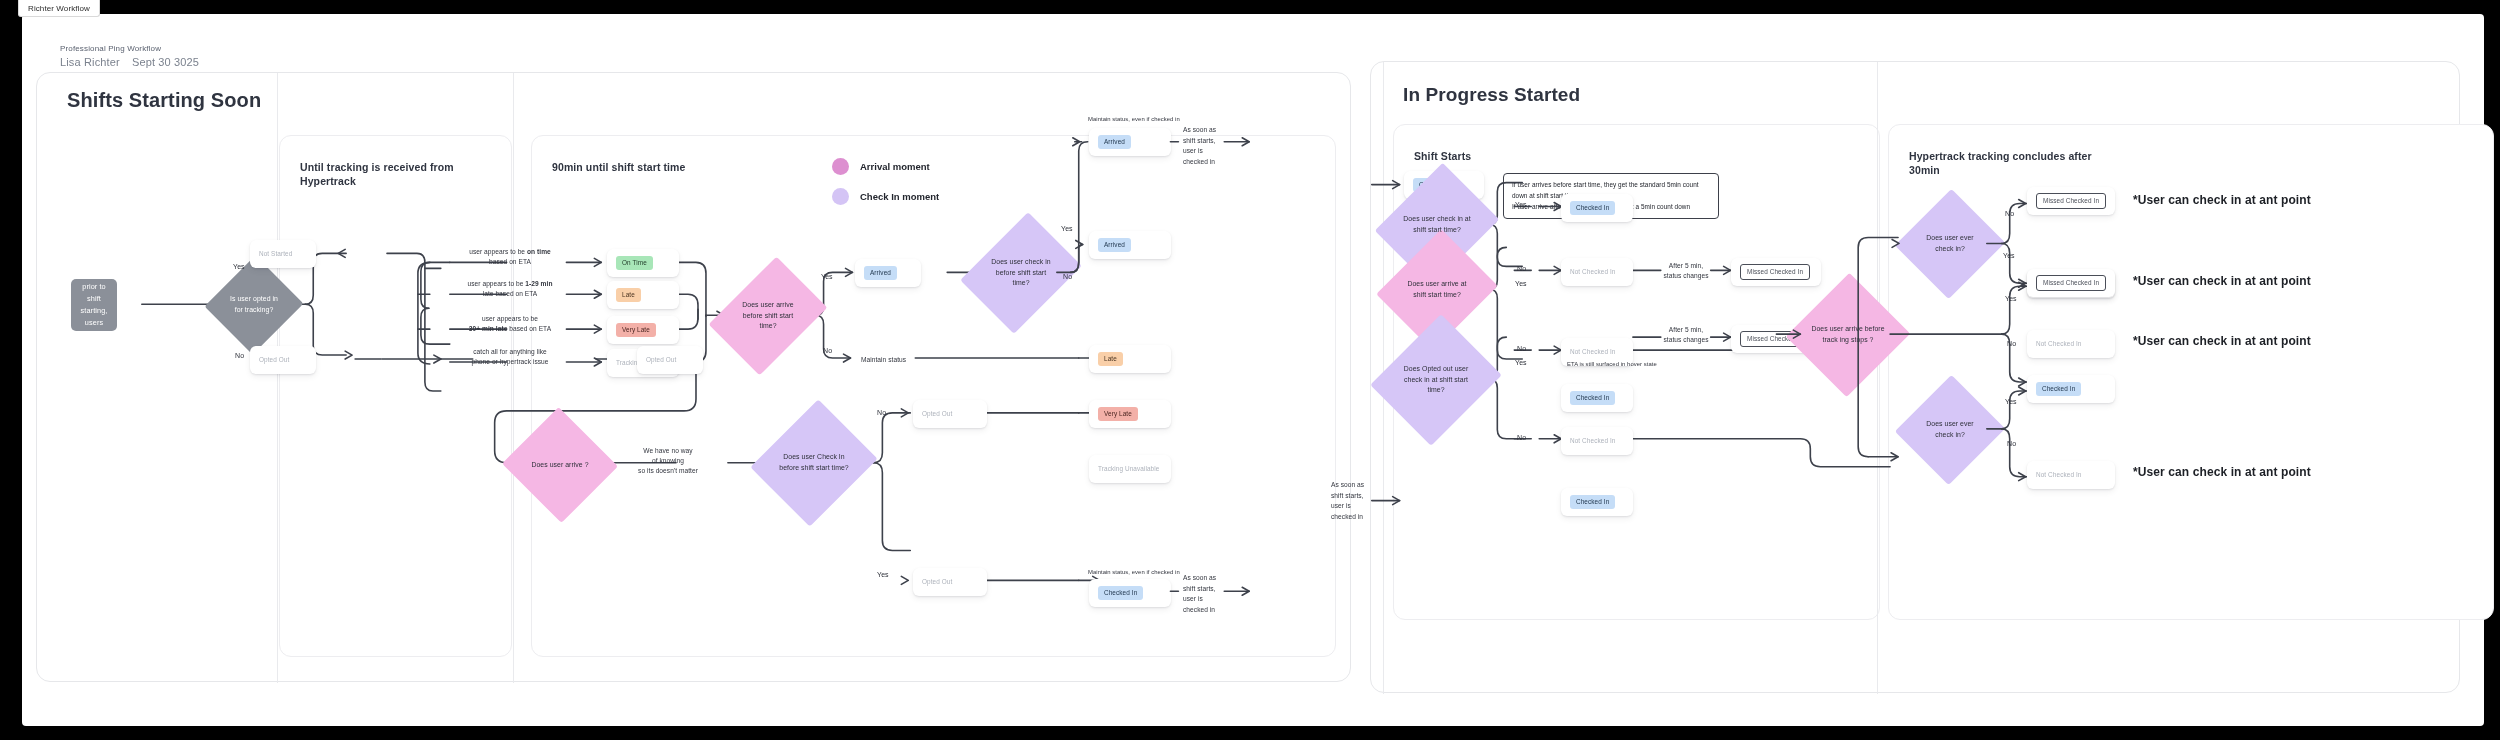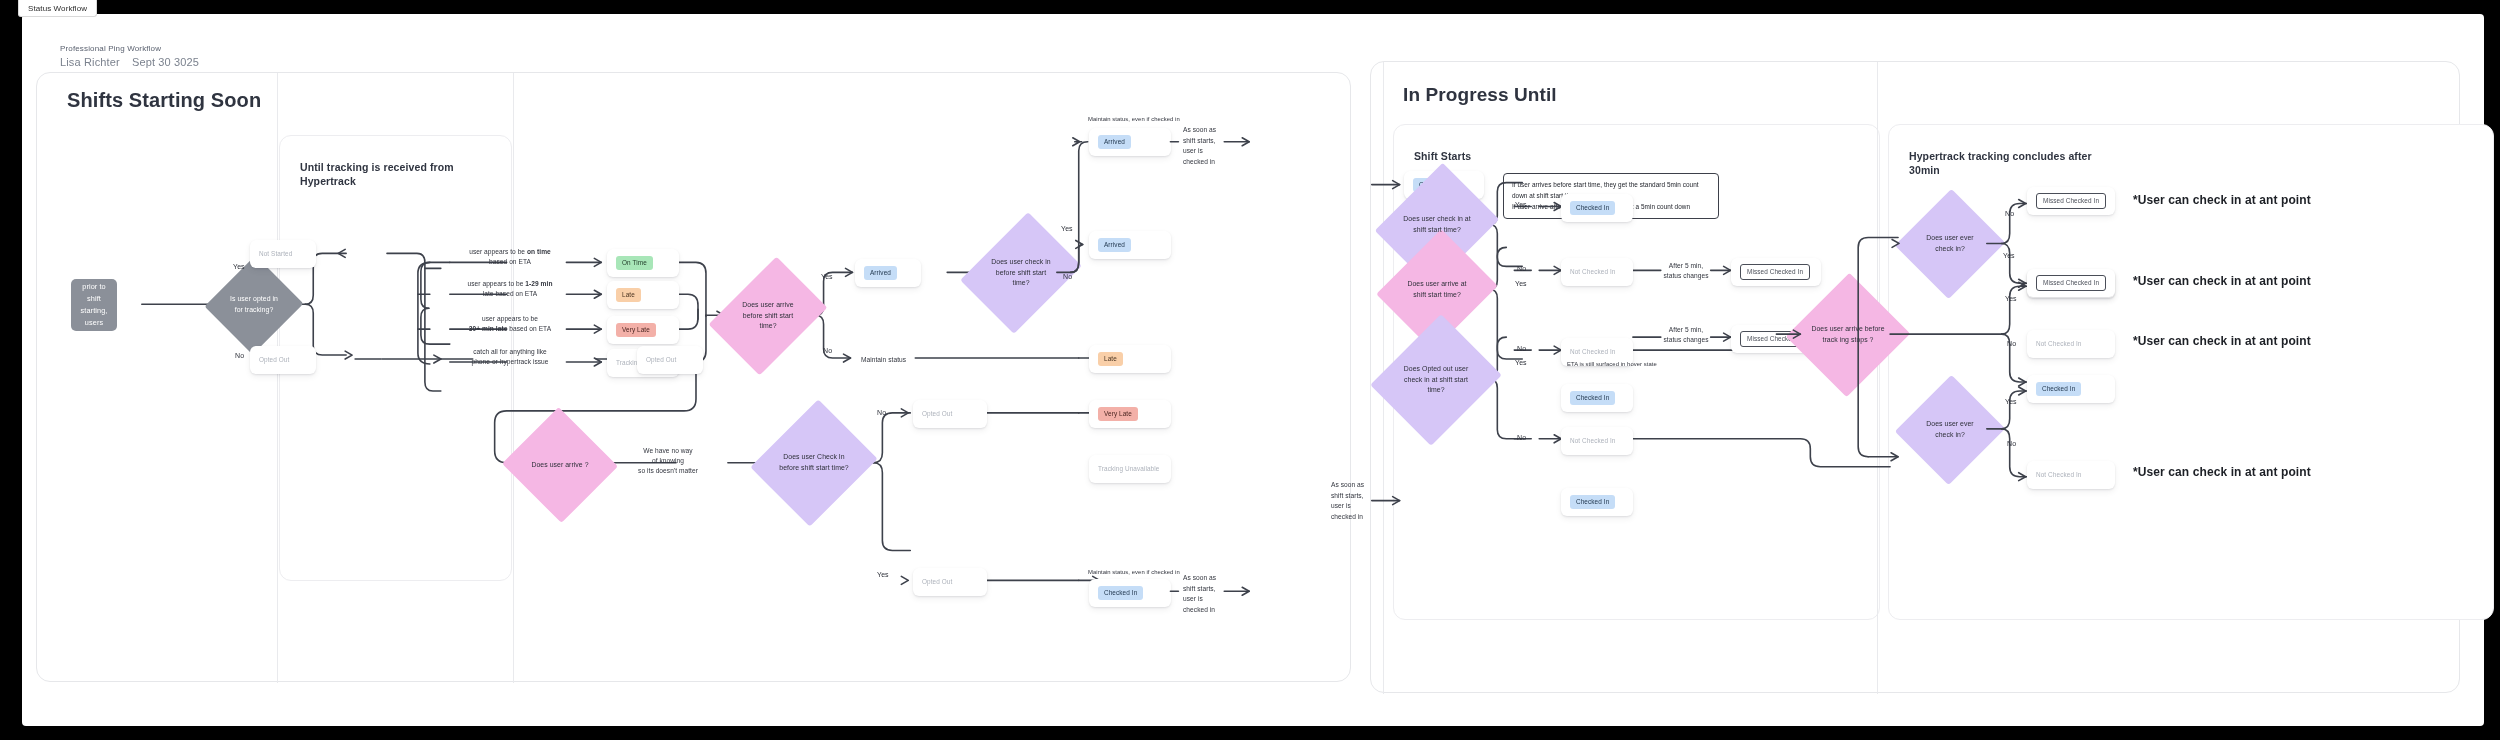--- a/index.html
+++ b/index.html
@@ -101,43 +101,57 @@
   .edges path, .edges line { fill:none; stroke:#3d414b; stroke-width:1.6;
                              stroke-linecap:round; stroke-linejoin:round; }
 
   
   .guide { position:absolute; width:1px; background:#e9eaed; }
 </style>
 </head>
 <body>
 
 <div id="filetab">
-  <span>Status Workflow</span>
+  <span>Richter Workflow</span>
 </div>
 
 <div id="canvas">
 
   <div id="doctitle">
     <div class="t1">Professional Ping Workflow</div>
     <div class="t2">
       <span>Lisa Richter</span><span>Sept 30 3025</span>
     </div>
   </div>
 
   <div class="frame" style="left:14px; top:58px; width:1315px; height:610px;">
 
     <div class="ftitle" style="left:30px; top:16px; font-size:20px; letter-spacing:.1px;">Shifts Starting Soon</div>
 
     <div class="guide" style="left:240px; top:0; height:610px;"></div>
     <div class="guide" style="left:476px; top:0; height:610px;"></div>
 
-    <div class="sub" style="left:242px; top:62px; width:233px; height:446px;">
+    <div class="sub" style="left:242px; top:62px; width:233px; height:522px;">
       <div class="stitle" style="left:20px; top:24px; width:200px;">Until tracking is received from Hypertrack</div>
     </div>
 
+    <div class="sub" style="left:494px; top:62px; width:805px; height:522px;">
+      <div class="stitle" style="left:20px; top:24px; width:300px;">90min until shift start time</div>
+
+      <div class="legend" style="left:300px; top:22px;">
+        <div class="row">
+          <span class="dot" style="background:#dd8fd0;"></span>
+          <span class="lbl">Arrival moment</span>
+        </div>
+        <div class="row">
+          <span class="dot" style="background:#d4c4f5;"></span>
+          <span class="lbl">Check In moment</span>
+        </div>
+      </div>
+    </div>
 
     <svg class="edges" viewBox="0 0 1315 610">
 
       <path d="M104 232 H 183"></path>
         <path d="M176 228 l7 4 l-7 4"></path>
 
       <path d="M251 232 H 268"></path>
       <path d="M268 232 q8 0 8 -9 v -33 q0 -9 9 -9 h 24"></path>
       <path d="M294 177 l-7 4 l7 4" transform="translate(14,0)"></path>
       <path d="M268 232 q8 0 8 9 v 33 q0 9 9 9 h 24"></path>
@@ -350,21 +364,21 @@
         <path d="M1208 65 l7 4 l-7 4"></path>
       <path d="M1136 520 H 1144"></path>
       <path d="M1190 520 H 1215"></path>
         <path d="M1208 516 l7 4 l-7 4"></path>
     </svg>
 
   </div>
 
   <div class="frame" style="left:1348px; top:47px; width:1090px; height:632px;">
 
-    <div class="ftitle" style="left:32px; top:22px; font-size:19px; letter-spacing:.1px;">In Progress Until</div>
+    <div class="ftitle" style="left:32px; top:22px; font-size:19px; letter-spacing:.1px;">In Progress Started</div>
 
     <div class="sub" style="left:22px; top:62px; width:487px; height:496px;text-decoration:underline;">
       <div class="stitle" style="left:20px; top:24px;">Shift Starts</div>
     </div>
 
     <div class="sub" style="left:517px; top:62px; width:606px; height:496px;">
       <div class="stitle" style="left:20px; top:24px; width:190px;">Hypertrack tracking concludes after 30min</div>
     </div>
 
     <div class="guide" style="left:12px; top:0; height:632px;"></div>

